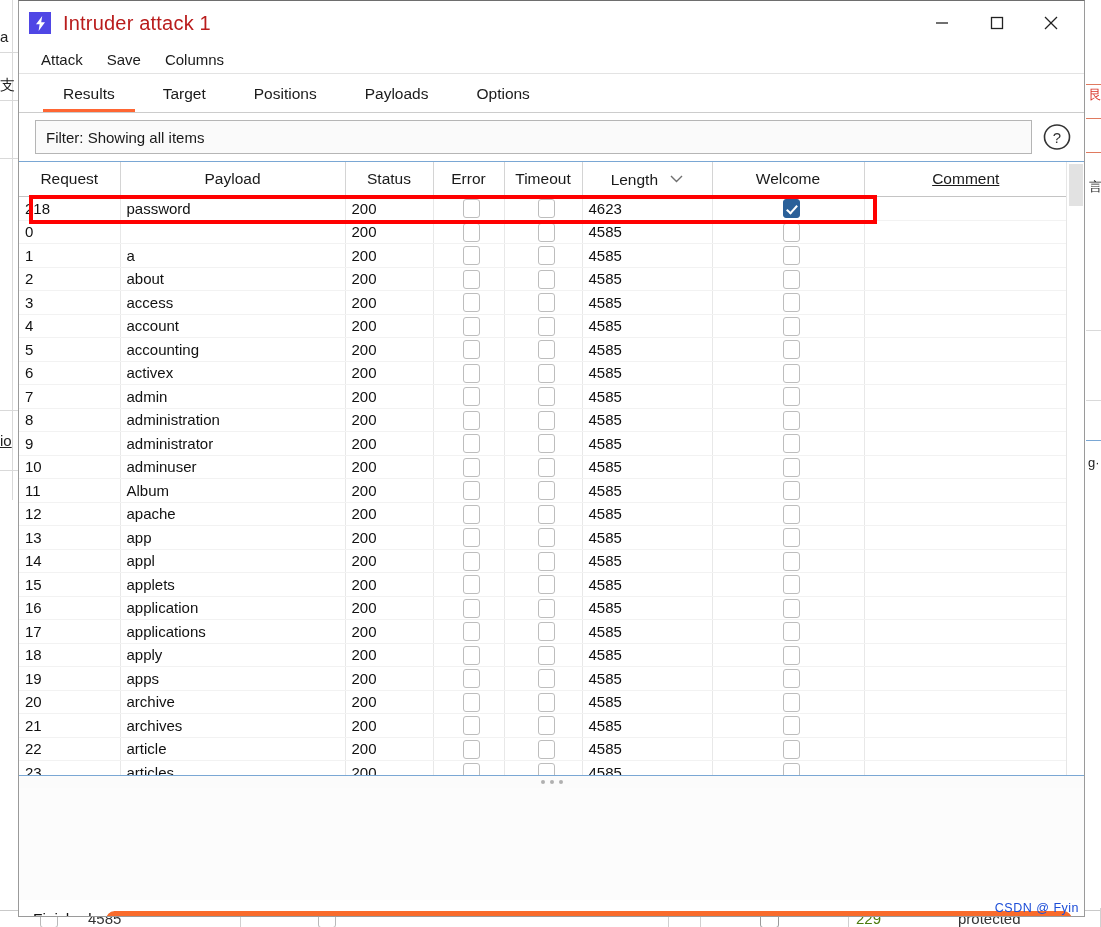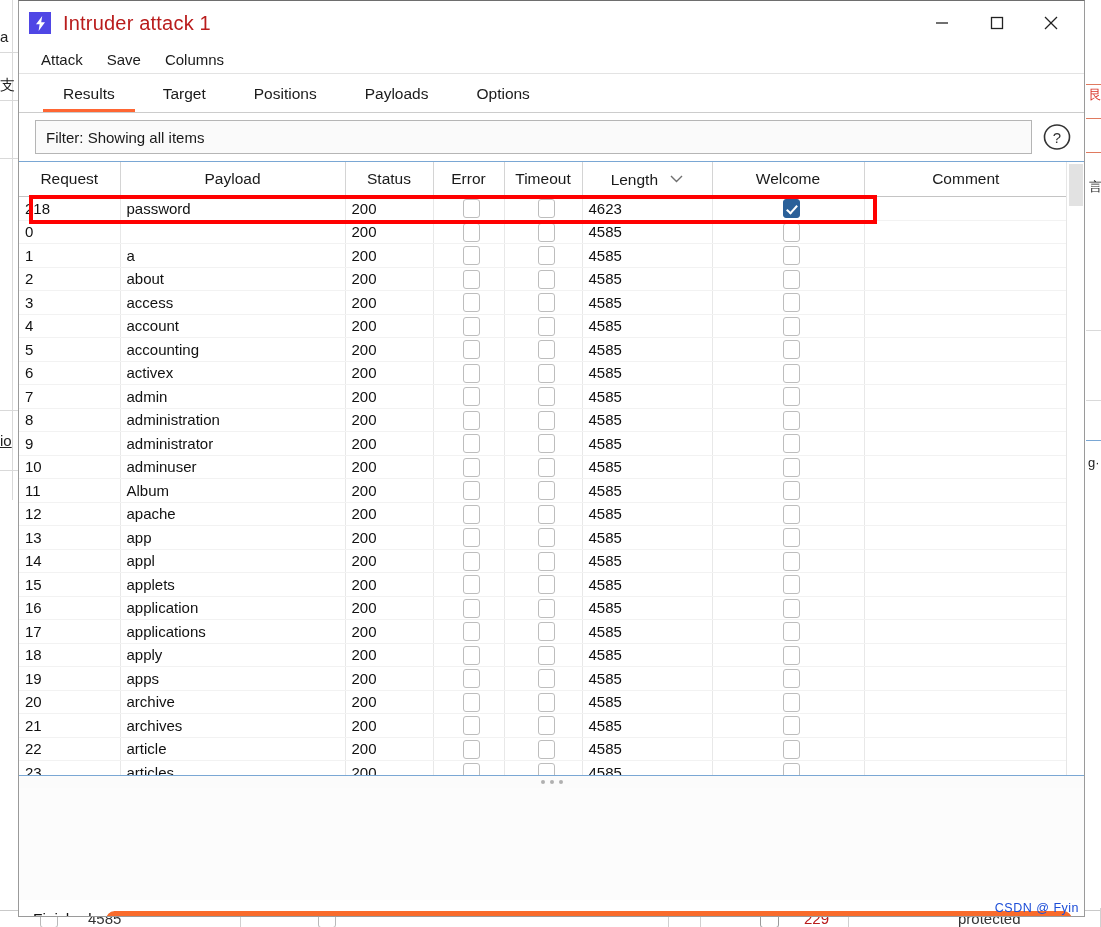--- a/index.html
+++ b/index.html
@@ -174,21 +174,21 @@
     font-size: 15.5px;
     color: #1a1a1a;
     background: #ffffff;
     border-right: 1px solid #d4d4d4;
     border-bottom: 1px solid #c4c4c4;
     text-align: center;
     padding: 0;
     position: relative;
     cursor: default;
   }
-  table.results th:last-child { border-right: none; }
+  table.results th:last-child { border-right: none; text-decoration: underline; }
   table.results td {
     height: 22.5px;
     padding: 0 0 0 6px;
     border-right: 1px solid #e8e8e8;
     border-bottom: 1px solid #f2f2f2;
     white-space: nowrap;
     overflow: hidden;
     vertical-align: middle;
   }
   table.results td:last-child { border-right: none; }
@@ -345,21 +345,21 @@
   <div class="bg-table" style="left:318px;top:912px;">
     <span style="display:inline-block;width:16px;height:14px;border:1px solid #b9b9b9;border-radius:3px;"></span>
   </div>
   <div class="bg-line" style="left:240px;top:908px;width:1px;height:19px;background:#d0d0d0;"></div>
   <div class="bg-line" style="left:668px;top:908px;width:1px;height:19px;background:#d0d0d0;"></div>
   <div class="bg-line" style="left:700px;top:908px;width:1px;height:19px;background:#d0d0d0;"></div>
   <div class="bg-table" style="left:760px;top:912px;">
     <span style="display:inline-block;width:17px;height:14px;border:1px solid #9a9a9a;border-radius:3px;"></span>
   </div>
   <div class="bg-line" style="left:848px;top:908px;width:1px;height:19px;background:#d0d0d0;"></div>
-  <div class="bg-table" style="left:804px;top:910px;color:#b91c1c;">229</div>
+  <div class="bg-table" style="left:856px;top:910px;color:#4d7c0f;">229</div>
   <div class="bg-table" style="left:958px;top:910px;color:#333;">protected</div>
   <div class="bg-line" style="left:1100px;top:908px;width:1px;height:19px;background:#d0d0d0;"></div>
 </div>
 
 <div id="window">
 
   <div id="titlebar">
     <div id="app-icon">
       <svg width="13" height="15" viewBox="0 0 13 15" aria-hidden="true">
         <path d="M8.2 0 L2 8.2 H5.6 L4.6 15 L11 6.3 H7.2 Z" fill="#ffffff"></path>

